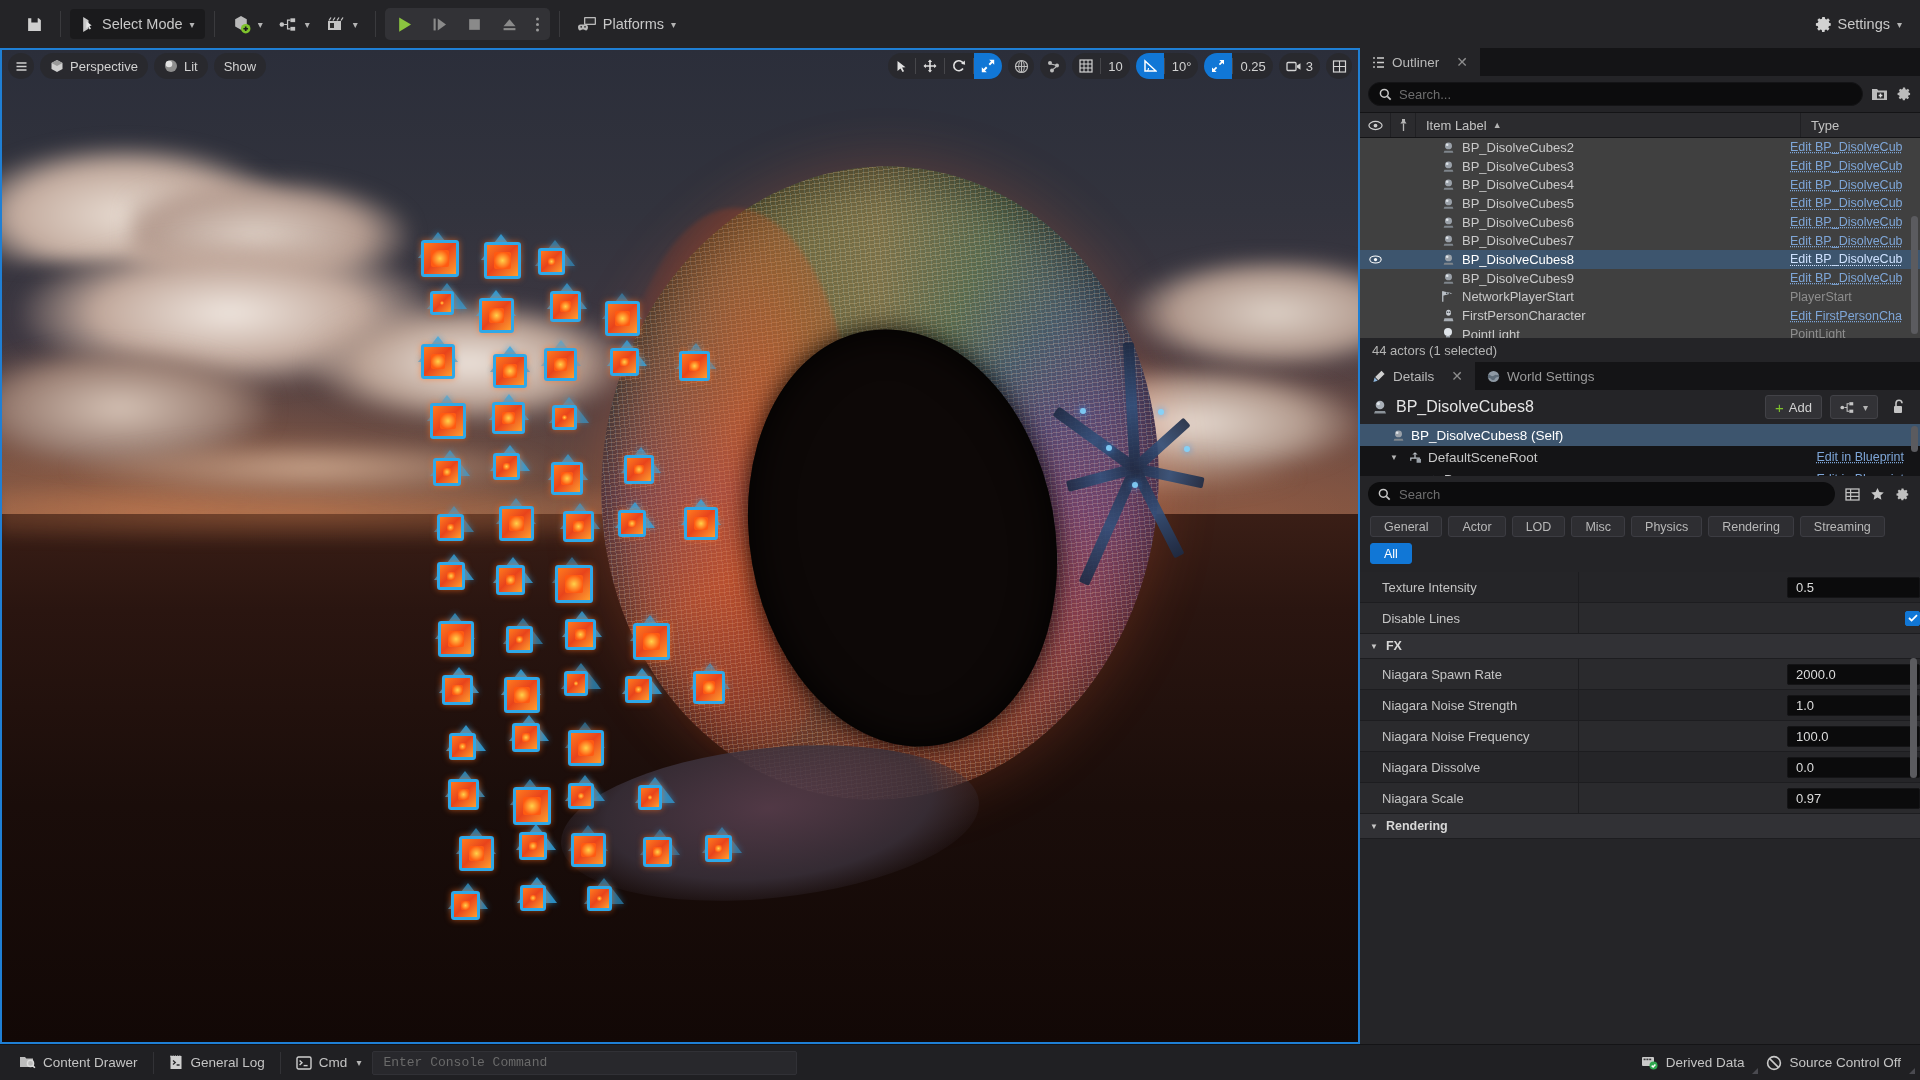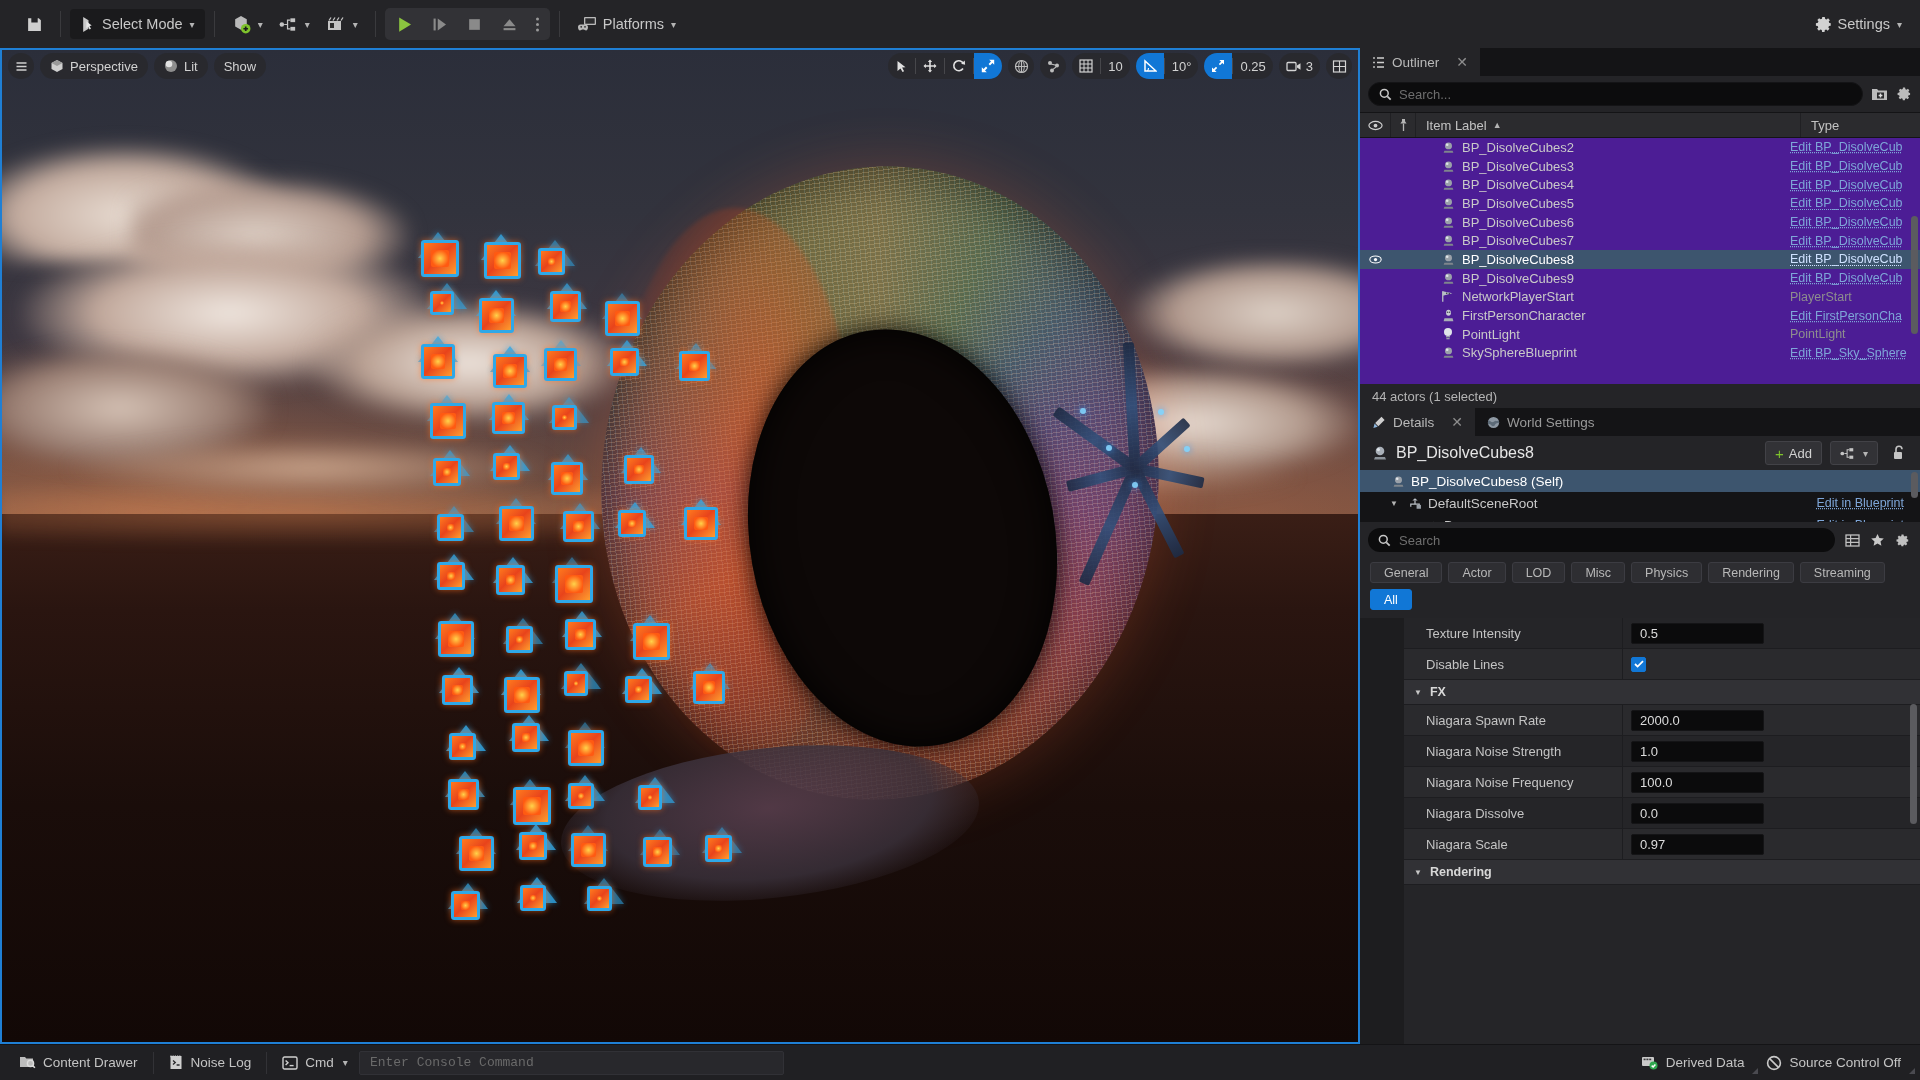--- a/index.html
+++ b/index.html
@@ -165,21 +165,21 @@
 
   .col-head {
     display: flex; align-items: center; height: 26px; background: #2b2b2e;
     border-top: 1px solid #141416; border-bottom: 1px solid #141416; font-size: 13px; color: #c2c2c2;
   }
   .col-head .c-eye { width: 30px; display:flex; justify-content:center; }
   .col-head .c-pin { width: 26px; display:flex; justify-content:center; border-left:1px solid #202023; border-right:1px solid #202023; height:100%; align-items:center; }
   .col-head .c-label { flex: 1; padding-left: 10px; display:flex; align-items:center; gap:6px; }
   .col-head .c-type { width: 120px; padding-left: 10px; border-left: 1px solid #202023; height: 100%; display:flex; align-items:center; }
 
-  .outliner-list { background: #4c1d95; height: 246px; overflow: hidden; position: relative; }
+  .outliner-list { background: #404040; height: 200px; overflow: hidden; position: relative; }
   .row {
     display: flex; align-items: center; height: 18.7px; font-size: 13px; color: #c9c9c9; position: relative;
   }
   .row .r-eye { width: 30px; display:flex; justify-content:center; opacity:0; }
   .row.selected { background: #3d556e; color: #fff; }
   .row.selected .r-eye { opacity: 1; }
   .row .r-indent { width: 48px; }
   .row .r-icon { width: 20px; display:flex; justify-content:center; }
   .row .r-label { flex: 1; padding-left: 4px; white-space: nowrap; overflow: hidden; }
   .row .r-type { width: 130px; font-size: 12.5px; color: #7ea6d8; text-decoration: underline; text-decoration-style: dotted;
@@ -207,25 +207,25 @@
   .d-search-row { display:flex; align-items:center; gap:10px; padding: 6px 10px 6px 8px; background:#242427; }
   .d-search { flex:1; display:flex; align-items:center; gap:8px; height:24px; background:#0c0c0d; border-radius:12px; padding: 0 10px; }
   .d-search input { flex:1; background:transparent;border:0;outline:0;color:#d4d4d4;font-size:13px; font-family:"Liberation Sans", sans-serif; }
   .d-search input::placeholder { color:#6e6e6e; }
 
   .pills { display:flex; flex-wrap: wrap; gap: 6px; padding: 4px 10px 8px 10px; background:#242427; }
   .pill { height: 21px; padding: 0 13px; border-radius: 3px; background: #2e2e32; border: 1px solid #3c3c42;
     font-size: 12.5px; color: #b8b8b8; display:flex; align-items:center; }
   .pill.active { background: #1177d6; border-color:#1177d6; color:#fff; }
 
-  .props { background: #252528; flex: 1; overflow: hidden; position: relative; margin-left: 44px; }
+  .props { background: #252528; flex: 1; overflow: hidden; position: relative; }
   .prop-row { display:flex; align-items:center; height: 31px; border-bottom: 1px solid #1d1d20; }
   .prop-row:nth-child(even) { background: #2a2a2d; }
   .prop-name { width: 218px; padding-left: 22px; font-size: 13px; color: #c4c4c4; }
-  .prop-val { flex: 1; display:flex; align-items:center; border-left: 1px solid #1d1d20; padding-left: 8px; height:100%; }
+  .prop-val { flex: 1; display:flex; align-items:center; border-left: 1px solid #1d1d20; padding-left: 8px; height:100%;justify-content:flex-end; }
   .num-field {
     width: 133px; height: 21px; background:#0b0b0c; border: 1px solid #141416; border-radius: 2px;
     display:flex; align-items:center; padding: 0 8px; font-size: 13px; color: #dcdcdc;
   }
   .cbox { width: 15px; height: 15px; border-radius: 2px; background:#0b0b0c; border:1px solid #3a3a40; display:flex; align-items:center; justify-content:center; }
   .cbox.checked { background:#1177d6; border-color:#1177d6; }
   .cat-row { display:flex; align-items:center; gap:8px; height: 25px; background:#313135; border-bottom:1px solid #1d1d20; padding-left: 10px;
      font-size:12.5px; font-weight:bold; color:#d8d8d8; }
   .revert { margin-left: auto; margin-right: 26px; color:#bdbdbd; font-size: 14px; }
 
@@ -1159,21 +1159,21 @@
     </div>
     <div class="sb-sep"></div>
     <div class="sb-btn">
       <span class="ic">
         <svg width="15" height="15" viewBox="0 0 15 15">
             <rect x="1.5" y="1" width="11" height="13" fill="#cfcfcf"></rect>
             <path stroke="#2a2a2c" stroke-width="1.3" fill="none" d="M4 5.5l2.3 2L4 9.6M7.6 10h3"></path>
             <path stroke="#cfcfcf" stroke-width="1.2" d="M2 .6v1.6M4.2 .6v1.6M6.4 .6v1.6M8.6 .6v1.6M10.8 .6v1.6"></path>
           </svg>
       </span>
-      <span>Noise Log</span>
+      <span>General Log</span>
     </div>
     <div class="sb-sep"></div>
     <div class="sb-btn">
       <span class="ic">
         <svg width="16" height="14" viewBox="0 0 16 14">
             <rect x="1" y="1" width="14" height="12" rx="1.5" fill="none" stroke="#cfcfcf" stroke-width="1.4"></rect>
             <path stroke="#cfcfcf" stroke-width="1.4" fill="none" d="M3.6 4.4l2.4 2.3-2.4 2.3"></path>
             <path stroke="#cfcfcf" stroke-width="1.4" d="M7.6 9.6h4"></path>
           </svg>
       </span>

